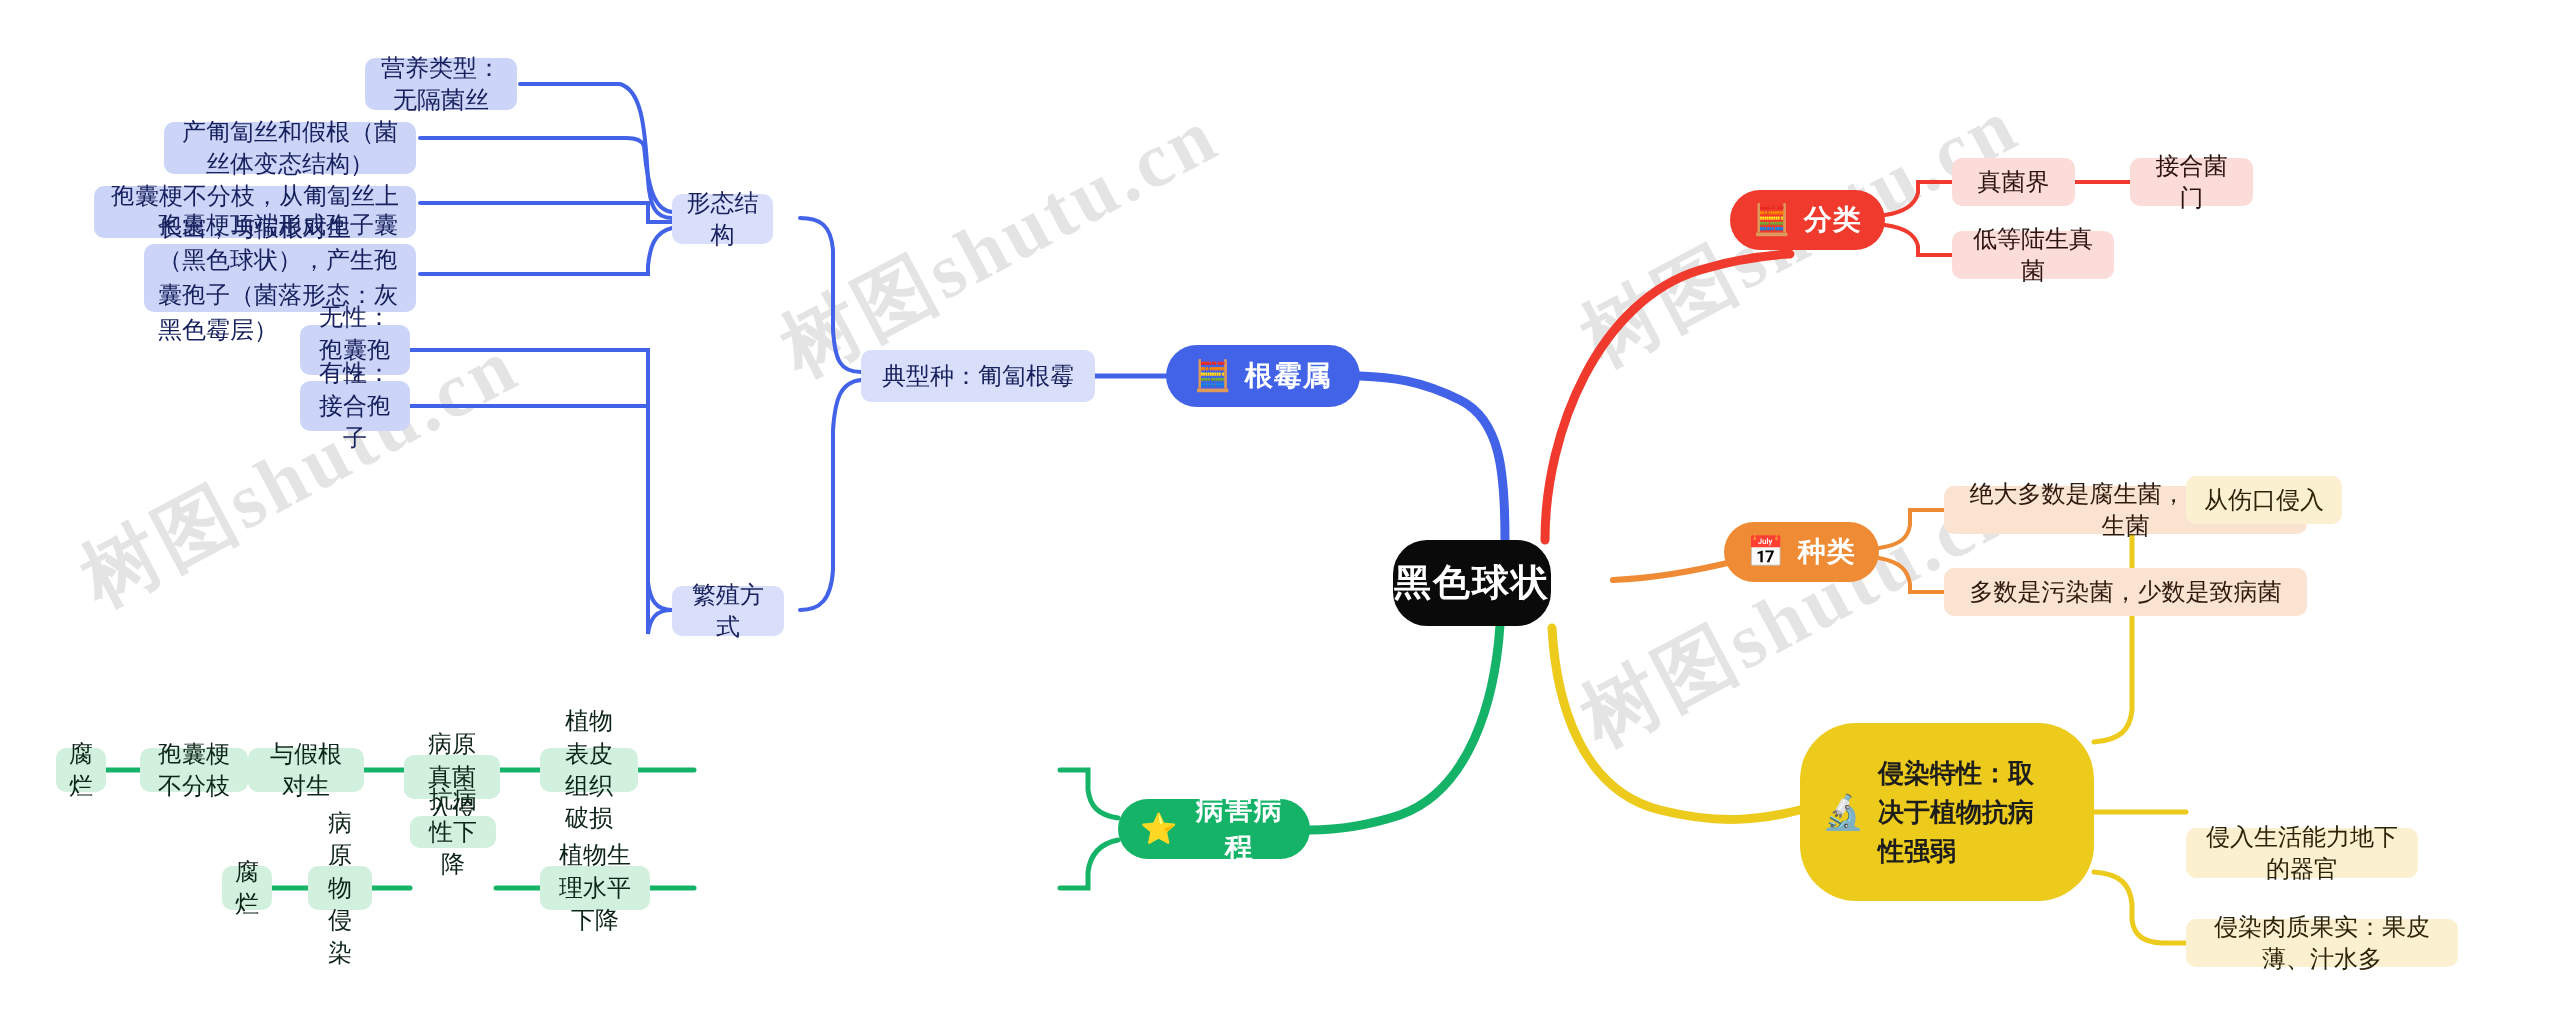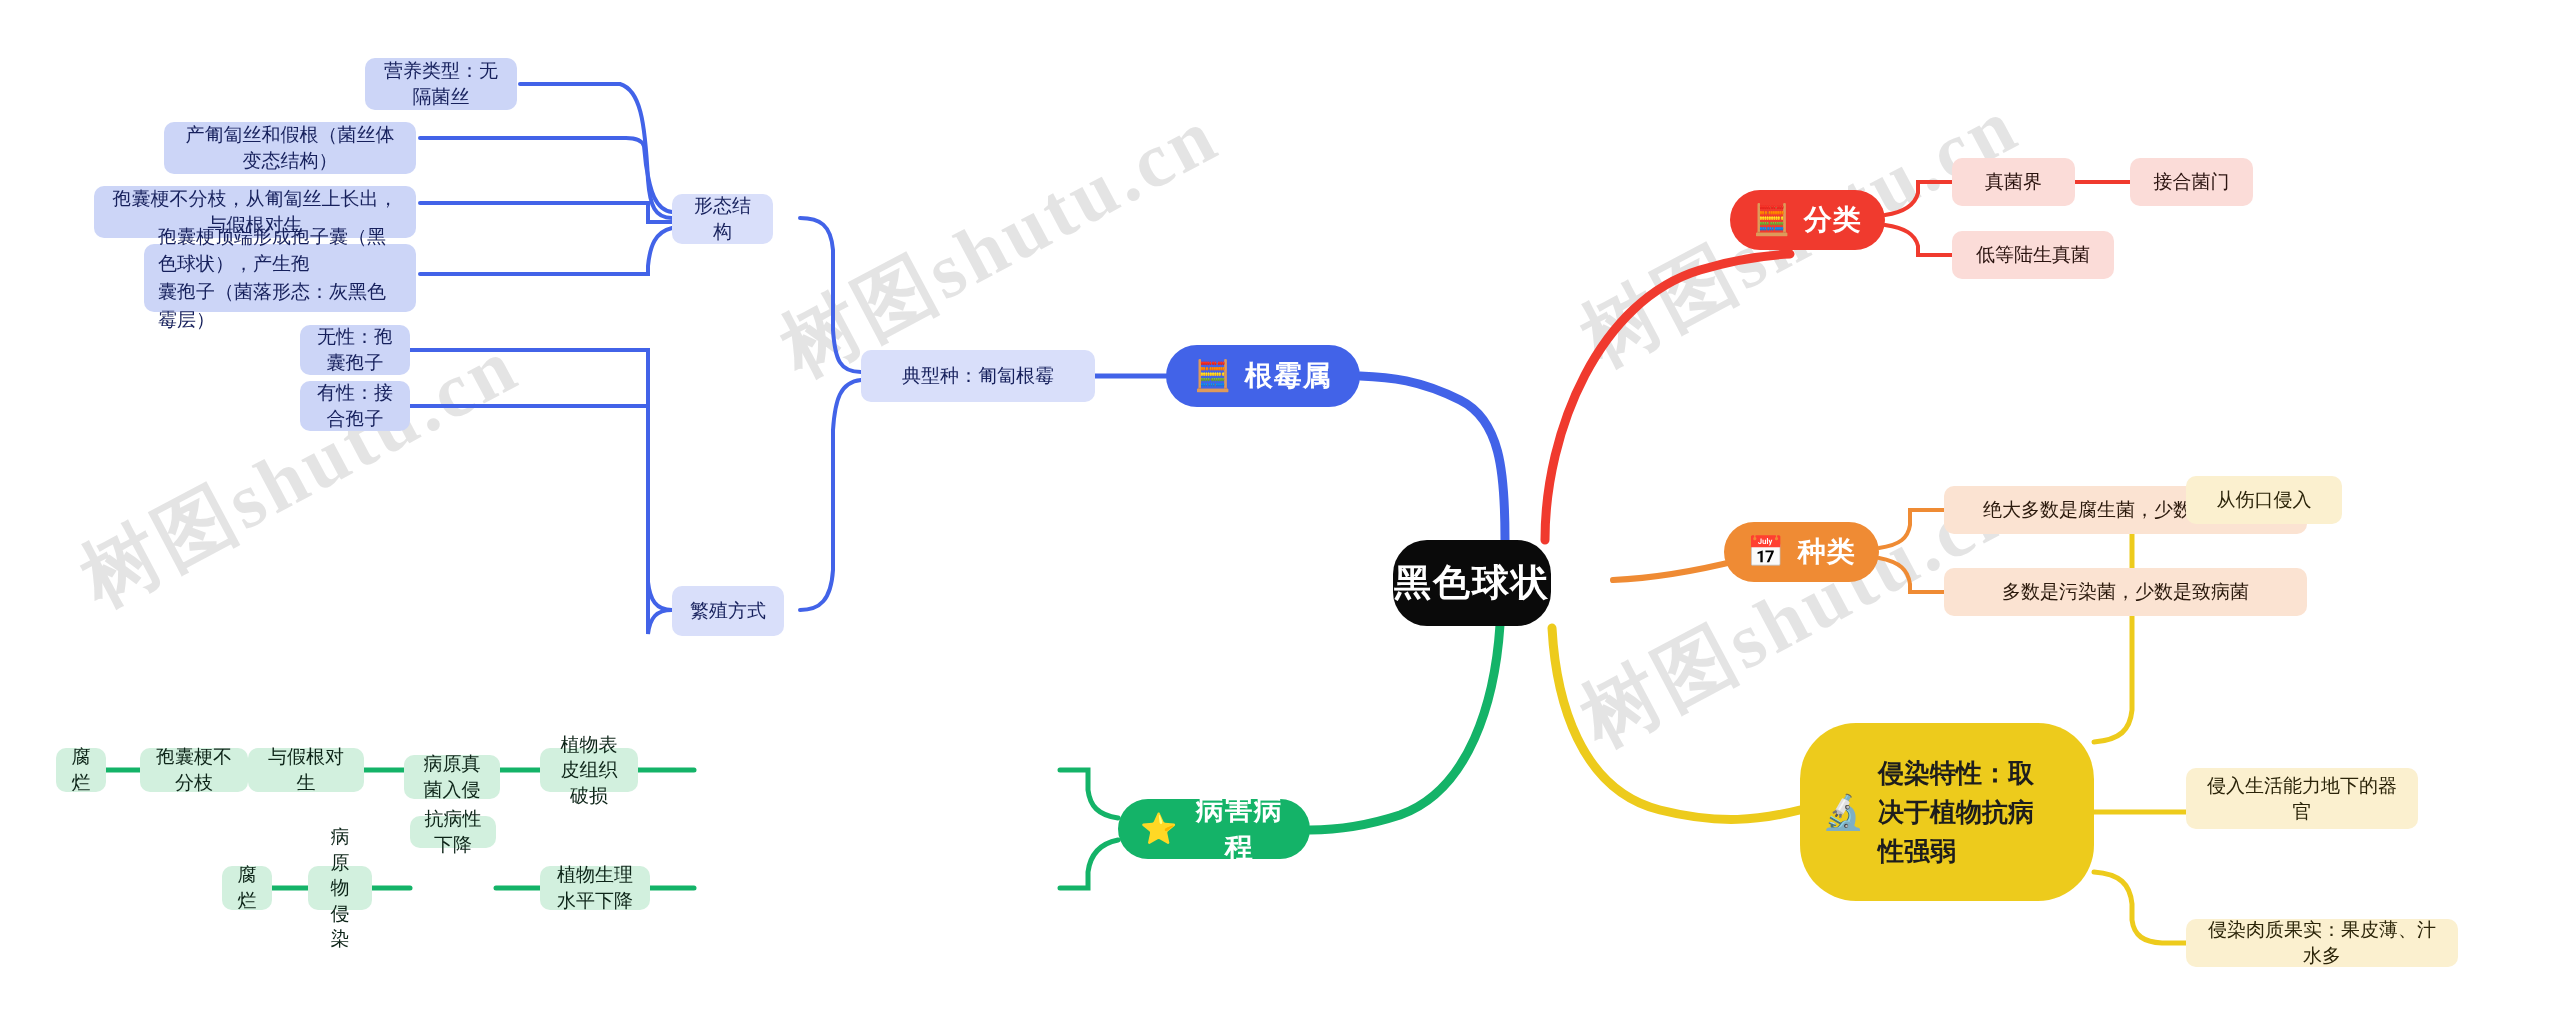--- a/index.html
+++ b/index.html
@@ -34,21 +34,21 @@
   .pill-orange{background:#ef8b34;}
   .pill-green{background:#14b368;}
   .pill-yellow{
     background:#edcb1c;color:#1d1d1d;border-radius:56px;
     font-size:26px;font-weight:800;line-height:1.5;text-align:left;
     justify-content:flex-start;padding:0 26px 0 78px;letter-spacing:0;
   }
   .pill-yellow .ic{position:absolute;left:22px;top:50%;transform:translateY(-50%);font-size:34px;}
 
   
-  .chip{border-radius:10px;font-size:19px;color:#1a1a2e;padding:6px 14px;}
+  .chip{border-radius:10px;font-size:24px;color:#1a1a2e;padding:6px 14px;}
   .chip-blue{background:#d9dffa;color:#16205c;}
   .chip-blue-d{background:#ccd5f7;color:#16205c;}
   .chip-red{background:#fbdcd8;color:#2b1410;}
   .chip-orange{background:#fbe3d2;color:#2b1a0d;}
   .chip-green{background:#d2f0de;color:#0d2418;}
   .chip-yellow{background:#fbf0cf;color:#2b2409;}
   .chip.multiline{text-align:left;justify-content:flex-start;line-height:1.45;}
 
   .wm{
     position:absolute;color:rgba(130,130,130,.22);font-size:78px;font-weight:700;
@@ -183,17 +183,17 @@
 
   <div class="node pill pill-yellow" style="left:1800px;top:723px;width:294px;height:178px;">
     <span class="ic">🔬</span>
     <span>侵染特性：取
 决于植物抗病
 性强弱</span>
   </div>
 
   <div class="node chip chip-yellow" style="left:2186px;top:476px;width:156px;height:48px;">从伤口侵入</div>
 
-  <div class="node chip chip-yellow" style="left:2186px;top:768px;width:232px;height:61px;">侵入生活能力地下的器官</div>
+  <div class="node chip chip-yellow" style="left:2186px;top:828px;width:232px;height:50px;">侵入生活能力地下的器官</div>
 
   <div class="node chip chip-yellow" style="left:2186px;top:919px;width:272px;height:48px;">侵染肉质果实：果皮薄、汁水多</div>
 
 </div>
 
 </body></html>

